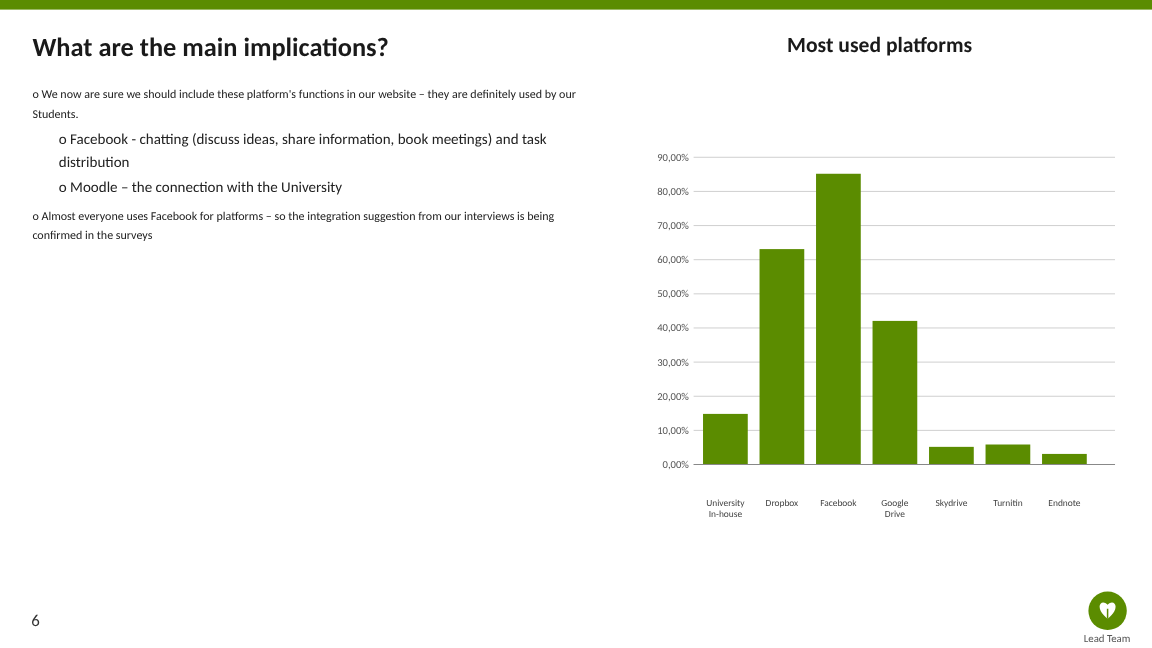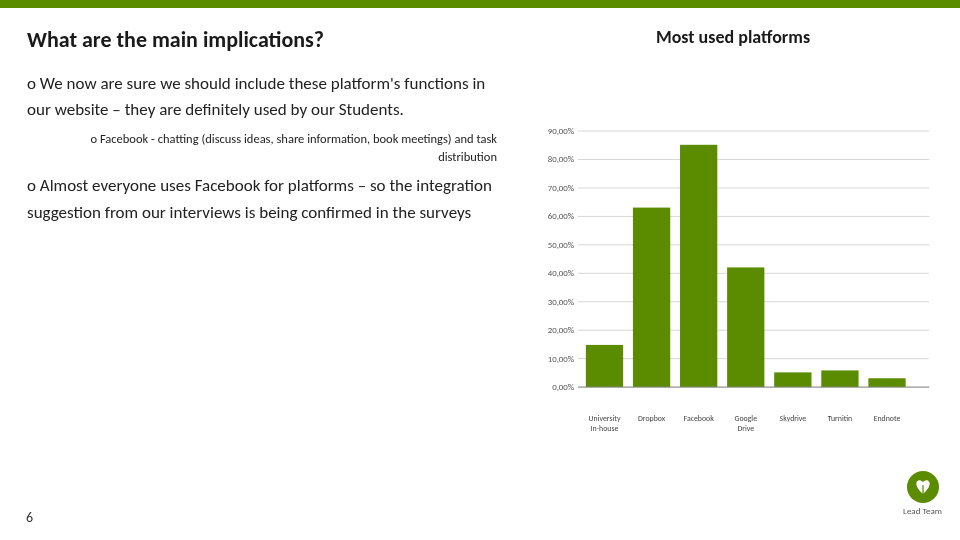--- a/index.html
+++ b/index.html
@@ -44,33 +44,32 @@
       font-weight: bold;
       color: #1a1a1a;
       margin-bottom: 18px;
     }
 
     .bullet-section {
       margin-bottom: 6px;
     }
 
     .bullet-main {
-      font-size: 17px;
+      font-size: 10px;
       color: #222;
       line-height: 1.55;
       margin-bottom: 4px;
     }
 
     .bullet-sub {
       font-size: 12.5px;
       color: #222;
       line-height: 1.5;
       padding-left: 22px;
       margin-bottom: 2px;
-      text-align: right;
     }
 
     .page-number {
       position: absolute;
       bottom: 14px;
       left: 26px;
       font-size: 14px;
       color: #333;
       font-weight: 500;
     }
@@ -97,21 +96,21 @@
     }
 
     svg.chart {
       width: 100%;
       height: 100%;
     }
 
     
     .logo-area {
       position: absolute;
-      bottom: 24px;
+      bottom: 2px;
       right: 18px;
       display: flex;
       flex-direction: column;
       align-items: center;
     }
 
     .logo-circle {
       width: 32px;
       height: 32px;
       background: #5b8c00;
@@ -141,20 +140,21 @@
 
   <div class="left-panel">
     <h1 class="page-title">What are the main implications?</h1>
 
     <div class="bullet-section">
       <p class="bullet-main">o  We now are sure we should include these platform's functions in our website – they are definitely used by our Students.</p>
     </div>
 
     <div class="bullet-section">
       <p class="bullet-sub">o  Facebook - chatting (discuss ideas, share information, book meetings) and  task distribution</p>
+      <p class="bullet-sub">o  Moodle – the connection with the University</p>
     </div>
 
     <div class="bullet-section">
       <p class="bullet-main">o  Almost everyone uses Facebook for platforms – so the integration suggestion from our interviews is being confirmed in the surveys</p>
     </div>
   </div>
 
   <div class="right-panel">
     <h2 class="chart-title">Most used platforms</h2>
     <div class="chart-container">

